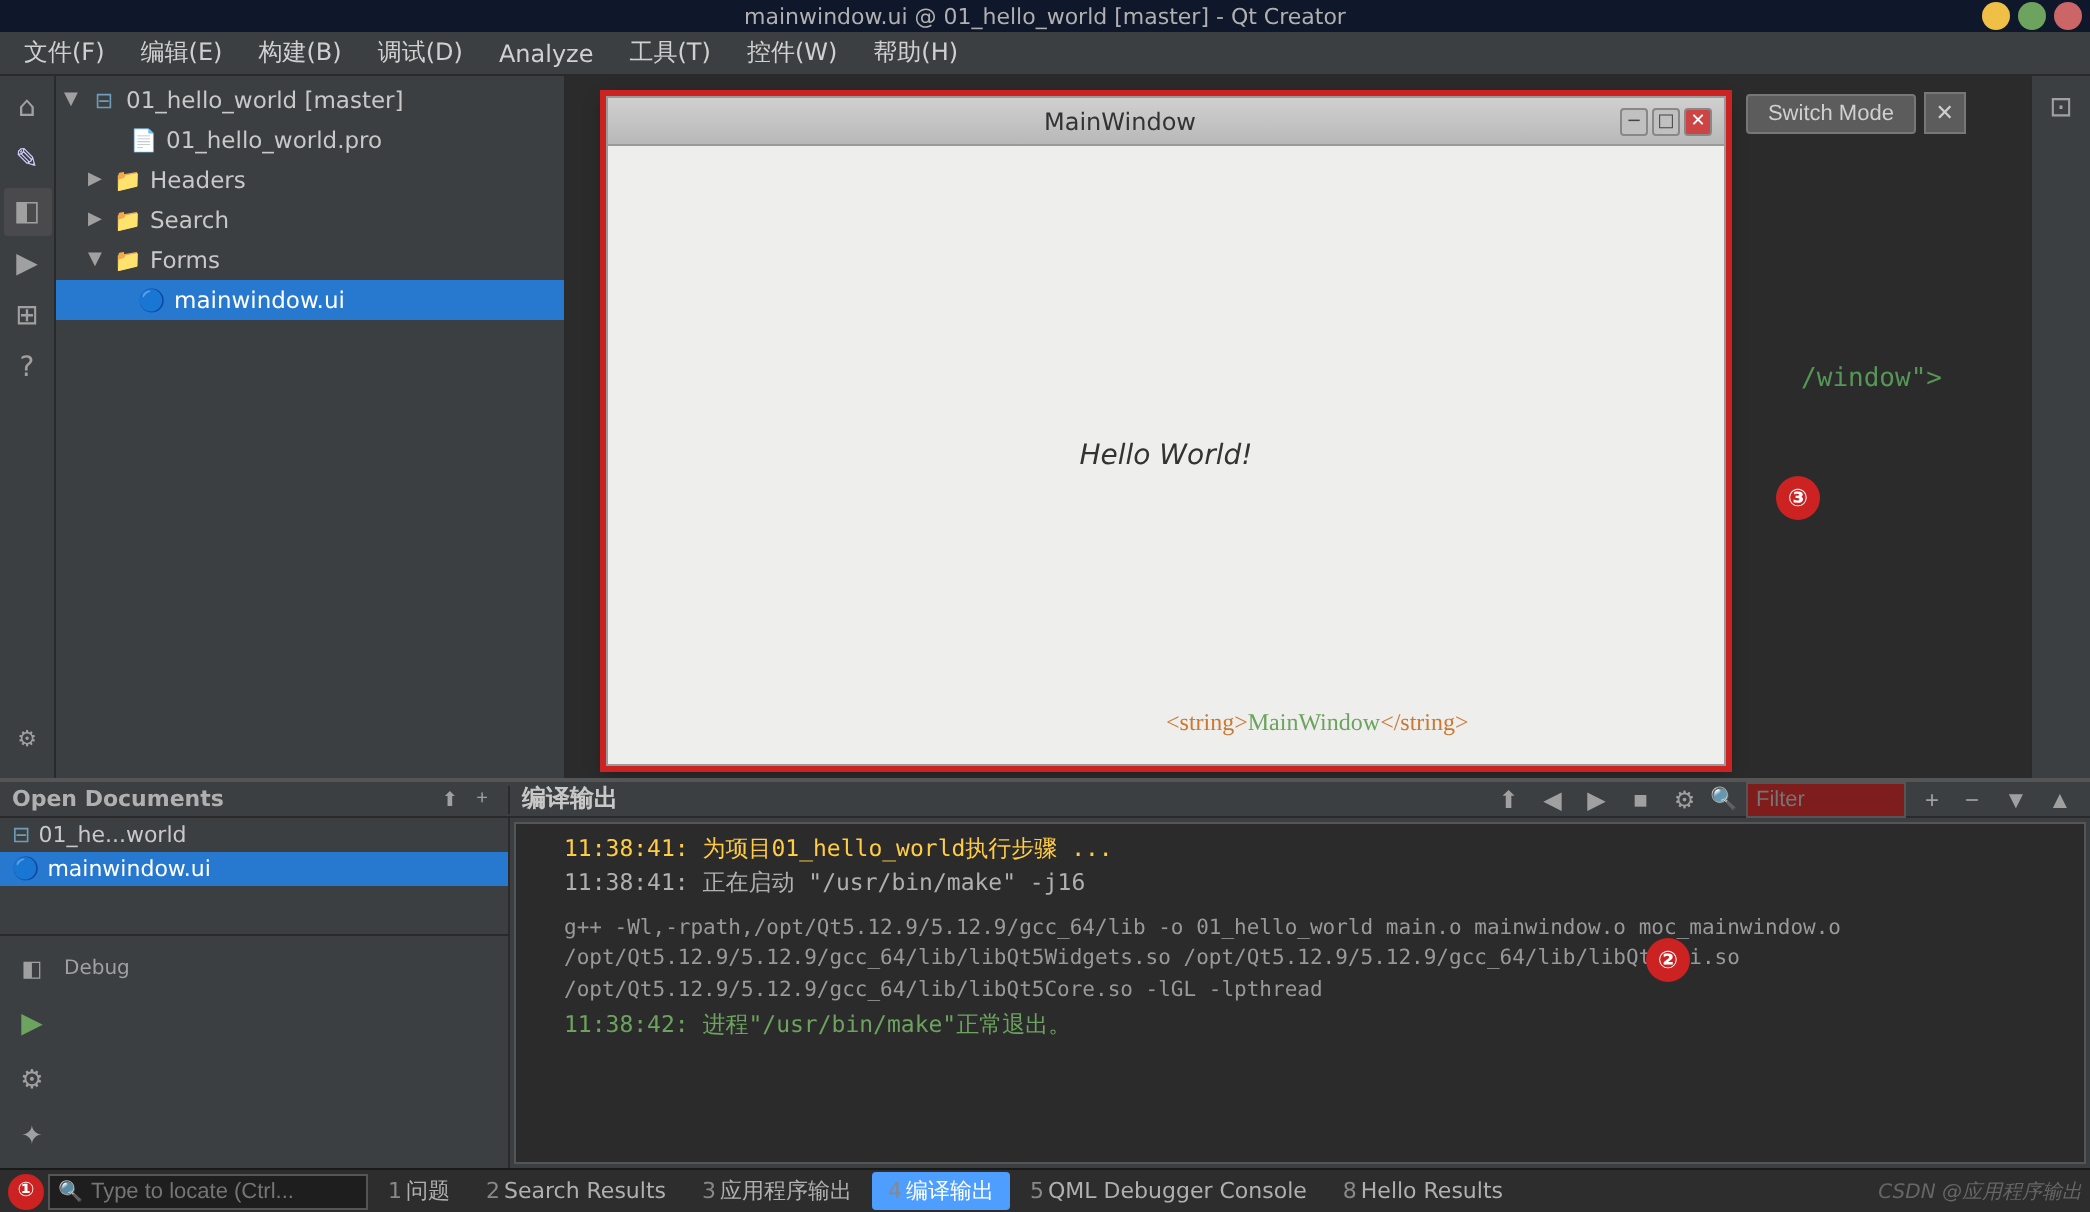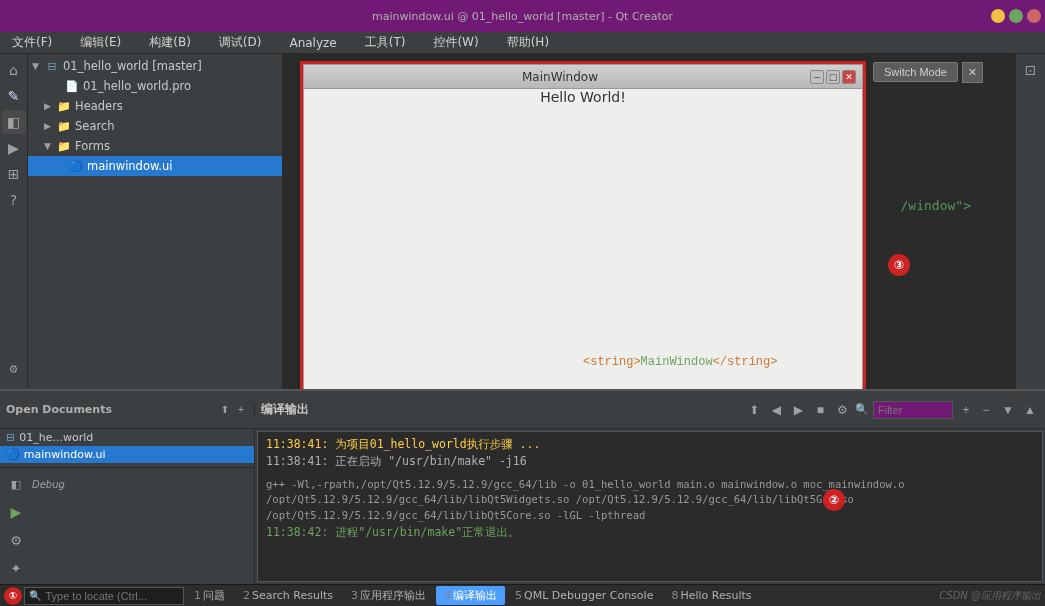--- a/index.html
+++ b/index.html
@@ -10,22 +10,22 @@
       color: #d0d0d0;
       width: 1045px;
       height: 606px;
       overflow: hidden;
       display: flex;
       flex-direction: column;
     }
 
     
     .title-bar {
-      background: #701a75;
-      height: 32px;
+      background: #0f172a;
+      height: 16px;
       display: flex;
       align-items: center;
       justify-content: center;
       color: #b0b0b0;
       font-size: 11px;
       flex-shrink: 0;
       position: relative;
     }
     .title-bar-controls {
       position: absolute;
@@ -44,21 +44,21 @@
     .title-btn.maximize { background: #6ca35e; }
     .title-btn.close { background: #cc6666; }
 
     
     .menu-bar {
       background: #3c3f41;
       height: 22px;
       display: flex;
       align-items: center;
       padding: 0 4px;
-      gap: 12px;
+      gap: 2px;
       flex-shrink: 0;
       border-bottom: 1px solid #2a2a2a;
     }
     .menu-item {
       padding: 2px 8px;
       font-size: 12px;
       color: #d0d0d0;
       cursor: pointer;
       border-radius: 2px;
     }
@@ -203,24 +203,25 @@
       align-items: center;
       justify-content: center;
       font-size: 9px;
       cursor: pointer;
       color: #444;
     }
     .preview-btn.close-btn { background: #cc4444; color: white; }
     .preview-content {
       flex: 1;
       display: flex;
-      align-items: flex-start;
+      align-items: center;
       justify-content: center;
       height: calc(100% - 24px);
       background: #eeeeec;
+      font-style: italic;
     }
     .hello-world-text {
       color: #333;
       font-size: 14px;
     }
 
     
     .badge {
       width: 22px;
       height: 22px;
@@ -308,33 +309,33 @@
       background: none;
       border: none;
       color: #a0a0a0;
       cursor: pointer;
       font-size: 12px;
       display: flex;
       align-items: center;
       justify-content: center;
     }
     .filter-input {
-      background: #701a75;
+      background: #7f1d1d;
       border: 1px solid #555;
       color: #c8c8c8;
       padding: 1px 4px;
       font-size: 11px;
       width: 80px;
       height: 18px;
     }
 
     
     .output-text {
       flex: 1;
-      padding: 4px 8px;
+      padding: 4px 24px;
       font-family: monospace;
       font-size: 11.5px;
       color: #c8c8c8;
       overflow: auto;
       background: #2b2b2b;
       border: 1px solid #555;
       margin: 2px;
     }
     .output-line { line-height: 1.5; }
     .output-line.highlight { color: #ffcc44; }
@@ -567,34 +568,34 @@
           <span class="hello-world-text">Hello World!</span>
         </div>
       </div>
 
       <div class="badge badge-3">③</div>
 
       <div class="code-snippet" style="top: 140px; right: 40px;">
         <span>/window"&gt;</span>
       </div>
 
-      <div style="position: absolute; bottom: 20px; left: 300px; font-family: Liberation Mono, monospace; font-size: 12px; color: #569656;">
+      <div style="position: absolute; bottom: 20px; left: 300px; font-family: Liberation Serif, serif; font-size: 12px; color: #569656;">
         <span style="color: #cc7832;">&lt;string&gt;</span><span style="color: #6ca35e;">MainWindow</span><span style="color: #cc7832;">&lt;/string&gt;</span>
       </div>
     </div>
   </div>
 
   <div class="right-panel">
     <div class="right-icon">⊡</div>
   </div>
 </div>
 
 <div class="bottom-section">
 
-  <div style="display: flex; height: 38px; background: #3c3f41; border-bottom: 1px solid #2a2a2a; align-items: center; flex-shrink: 0;">
+  <div style="display: flex; height: 18px; background: #3c3f41; border-bottom: 1px solid #2a2a2a; align-items: center; flex-shrink: 0;">
     <div style="width: 255px; padding: 0 6px; display: flex; align-items: center; gap: 4px; border-right: 1px solid #2a2a2a;">
       <span style="font-size: 11px; color: #b0b0b0; font-weight: bold;">Open Documents</span>
       <div style="margin-left: auto; display: flex; gap: 2px;">
         <button class="open-docs-btn">⬆</button>
         <button class="open-docs-btn">+</button>
       </div>
     </div>
 
     <div class="output-header" style="flex: 1; height: 100%; border-bottom: none;">
       <span class="output-title">编译输出</span>
@@ -624,21 +625,21 @@
         <span>01_he...world</span>
       </div>
       <div class="open-doc-item active">
         <span style="font-size: 11px;">🔵</span>
         <span>mainwindow.ui</span>
       </div>
 
       <div style="margin-top: auto; border-top: 1px solid #2a2a2a; padding: 4px;">
         <div style="display: flex; gap: 4px; align-items: center;">
           <div class="side-icon" style="font-size:11px;">◧</div>
-          <span style="font-size: 10px; color: #a0a0a0; font-style: italic;">Debug</span>
+          <span style="font-size: 10px; color: #a0a0a0;">Debug</span>
         </div>
         <div style="display: flex; flex-direction: column; gap: 4px; margin-top: 4px;">
           <div class="side-icon" style="color: #6ca35e; font-size: 14px;">▶</div>
           <div class="side-icon" style="font-size: 13px;">⚙</div>
           <div class="side-icon" style="font-size: 13px;">✦</div>
         </div>
       </div>
     </div>
 
     <div class="output-panel-inner">

